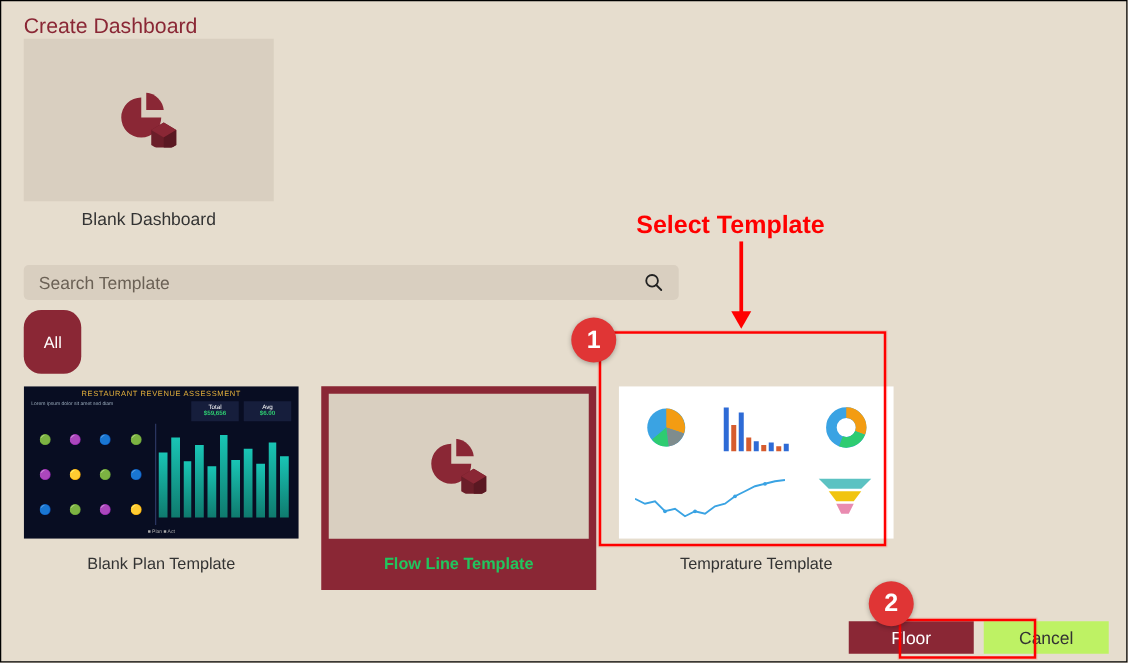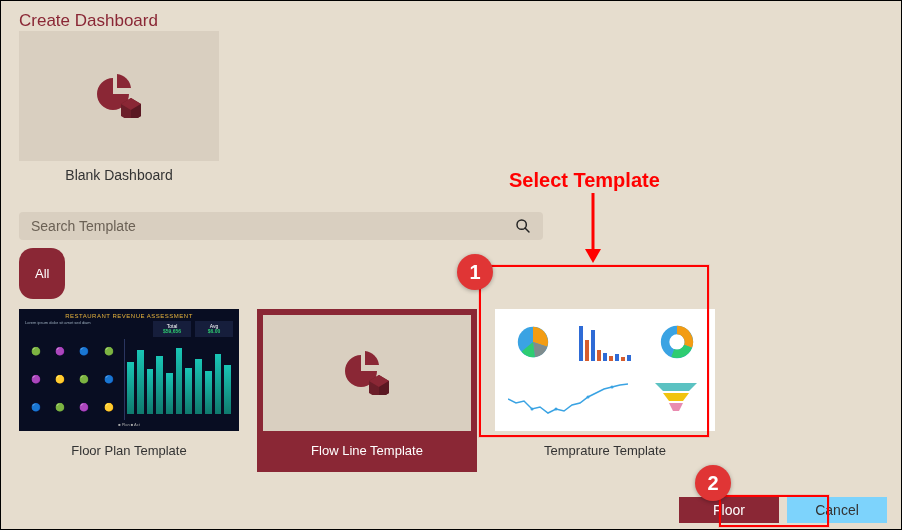--- a/index.html
+++ b/index.html
@@ -91,21 +91,21 @@
   }
   .template .tlabel {
     font-size: 13px;
     color: #333;
     padding: 12px 0 14px;
     text-align: center;
   }
   .template.selected {
     background: #8a2735;
   }
-  .template.selected .tlabel { color: #ffffff; }
+  .template.selected .tlabel { color: #22c55e; font-weight: bold; }
   .template.selected .thumb { margin: 6px 6px 0 6px; width: 208px; height: 116px; }
 
   
   .floorplan-thumb {
     width: 100%; height: 100%;
     background: #080d22;
     display: flex;
     flex-direction: column;
     padding: 4px 6px;
     gap: 2px;
@@ -142,21 +142,21 @@
     bottom: 6px;
     display: flex;
     gap: 8px;
   }
   .btn {
     min-width: 100px;
     padding: 5px 0;
     text-align: center;
     font-size: 14px;
     cursor: pointer;
-    background: #7dd3fc;
+    background: #bef264;
     color: #333;
     border: none;
   }
   .btn.primary { background: #8a2735; color: #fff; }
 
   
   .anno { position:absolute; pointer-events:none; }
   .anno-text { color:#ff0000; font-size:20px; font-weight:bold;text-align:right; }
   .step-badge {
     width:36px;height:36px;border-radius:50%;
@@ -241,21 +241,21 @@
             <i style="height:62%"></i>
               <i style="height:74%"></i>
               <i style="height:58%"></i>
             <i style="height:80%"></i>
               <i style="height:66%"></i>
           </div>
         </div>
         <div class="fp-legend">■ Plan ■ Act</div>
       </div>
     </div>
-    <div class="tlabel">Floor Plan Template</div>
+    <div class="tlabel">Blank Plan Template</div>
   </div>
 
   <div class="template selected">
     <div class="thumb">
       <svg width="52" height="44" viewBox="0 0 52 44">
         <path fill="#8a2735" d="M20 4a16 16 0 1 0 16 16h-16z"></path>
         <path fill="#8a2735" d="M24 0v14h14A16 16 0 0 0 24 0z"></path>
         <g transform="translate(28,24)">
           <polygon fill="#6b1e29" points="0,6 10,0 20,6 20,18 10,24 0,18"></polygon>
           <polygon fill="#8a2735" points="0,6 10,0 20,6 10,12"></polygon>

